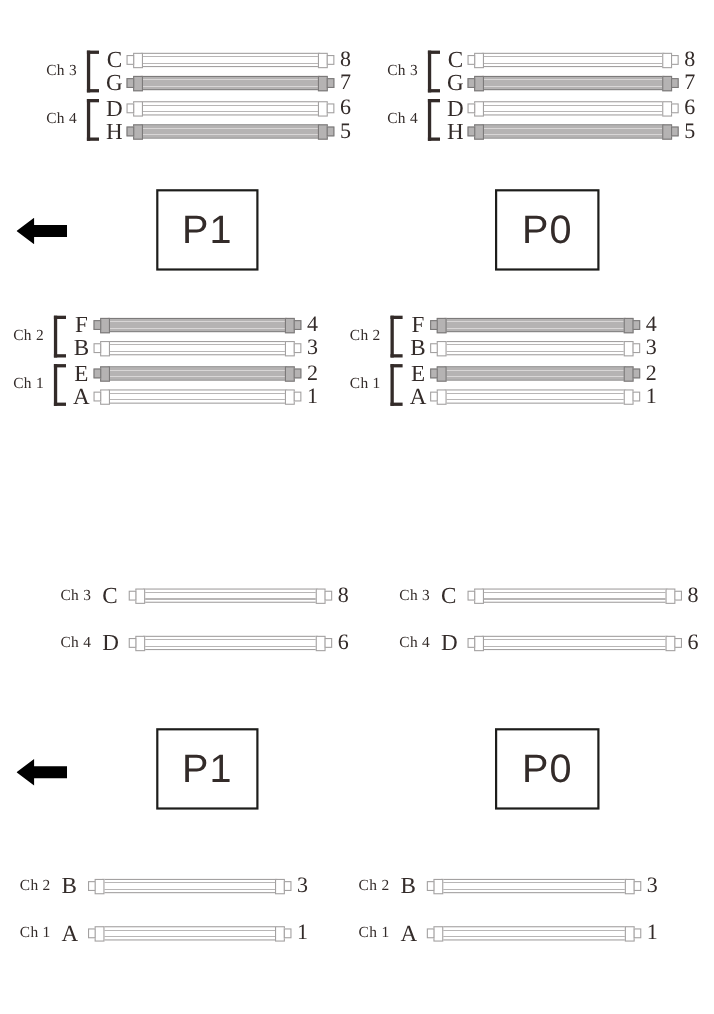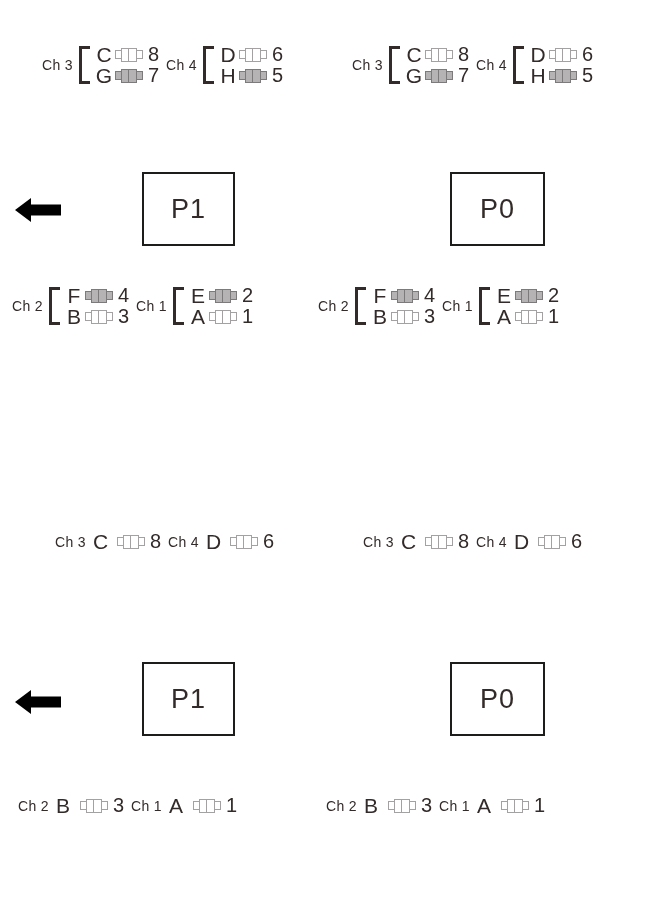--- a/index.html
+++ b/index.html
@@ -2,21 +2,21 @@
 <html><head>
 <meta charset="utf-8">
 <style>
   html,body{margin:0;padding:0;background:#ffffff;}
   .canvas{
     position:relative;width:649px;height:922px;background:#ffffff;overflow:hidden;
     font-family:"Liberation Sans",sans-serif;
     color:var(--c-text,#332b29);
   }
   
-  .block{position:absolute;display:flex;}
+  .block{position:absolute;display:flex;flex-direction:column;font-family:Liberation Serif, serif;}
   .chgroup{display:flex;align-items:stretch;height:42px;}
   .chlabel{width:36px;font-size:14px;display:flex;align-items:center;white-space:nowrap;letter-spacing:.3px;}
   .bracket{width:8px;border:3px solid var(--c-text,#332b29);border-right:none;margin:2px 3px 2px 1px;}
   .letters{width:22px;display:flex;flex-direction:column;}
   .letter{height:21px;line-height:21px;font-size:21px;text-align:center;}
   .rows{flex:1;display:flex;flex-direction:column;}
   .slotrow{height:21px;display:flex;align-items:center;}
   .num{width:18px;padding-left:5px;font-size:20px;}
   
   .row2{display:flex;align-items:center;height:21px;}
@@ -33,21 +33,21 @@
   .bar{flex:1;height:13px;margin:0 -1px;border:1px solid var(--sb);background:
     linear-gradient(to bottom,
       var(--sf) 0px,var(--sf) 2px,
       var(--st) 2px,var(--st) 3px,
       var(--sf) 3px,var(--sf) 8px,
       var(--st) 8px,var(--st) 9px,
       var(--sf) 9px,var(--sf) 11px);}
   
   .proc{position:absolute;box-sizing:border-box;border:2px solid var(--c-box,#1d1d1b);
         background:#fff;display:flex;align-items:center;justify-content:center;}
-  .plabel{font-size:27px;letter-spacing:1px;}
+  .plabel{font-size:36px;letter-spacing:1px;}
   
   .arrow{position:absolute;width:46px;height:26px;color:var(--c-arrow,#000);}
 </style>
 </head>
 <body>
 
 <div class="canvas" style="--c-text: #332b29; --c-ef: #ffffff; --c-eb: #a3a1a1; --c-es: #b8b6b6; --c-pf: #b5b3b3; --c-pb: #7c7a7a; --c-ps: #d8d6d6; --c-box: #1d1d1b; --c-arrow: #000000;">
 
   <section>
     <div class="block" id="b-0-0" style="left: 42px; top: 44px; width: 285px; row-gap: 2px;">

